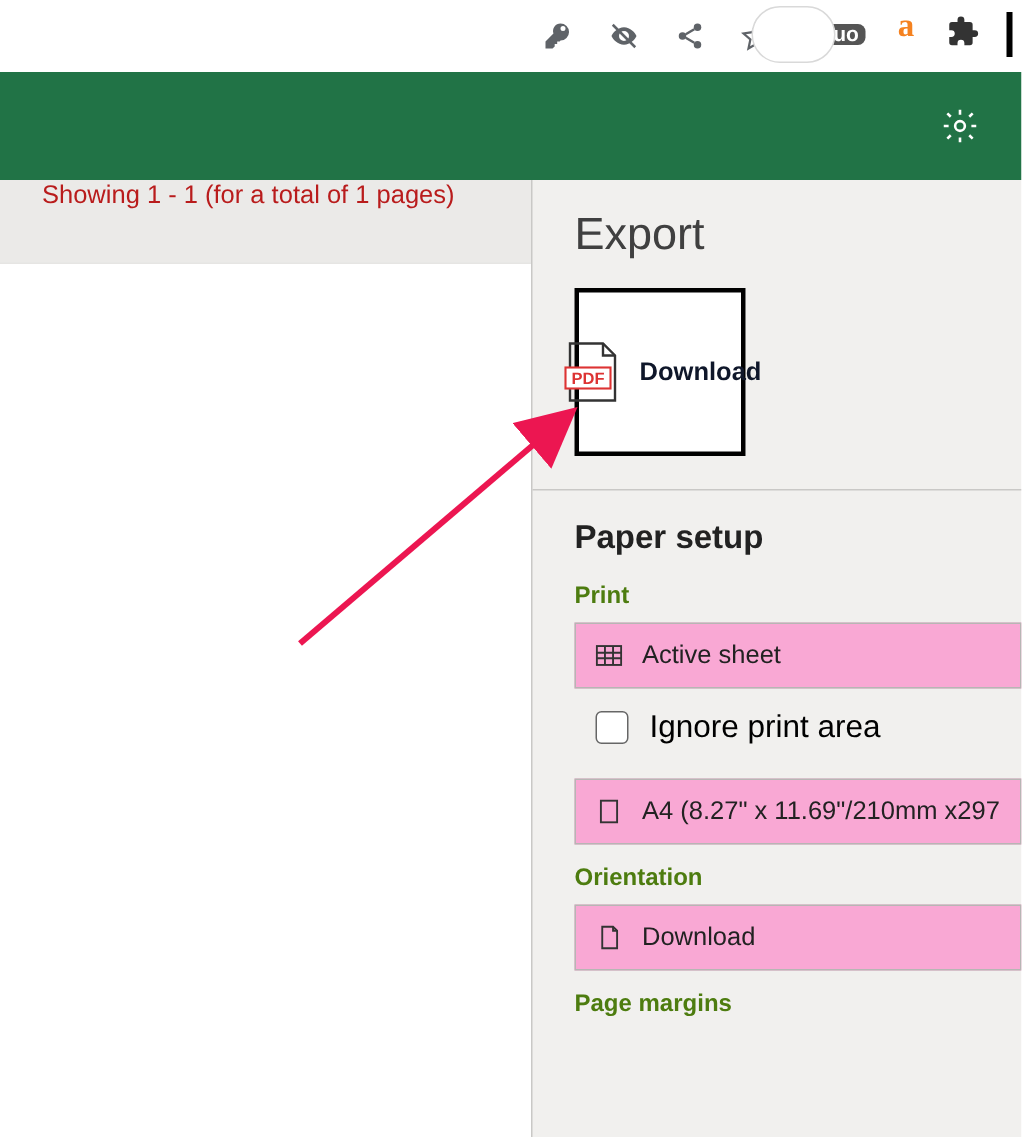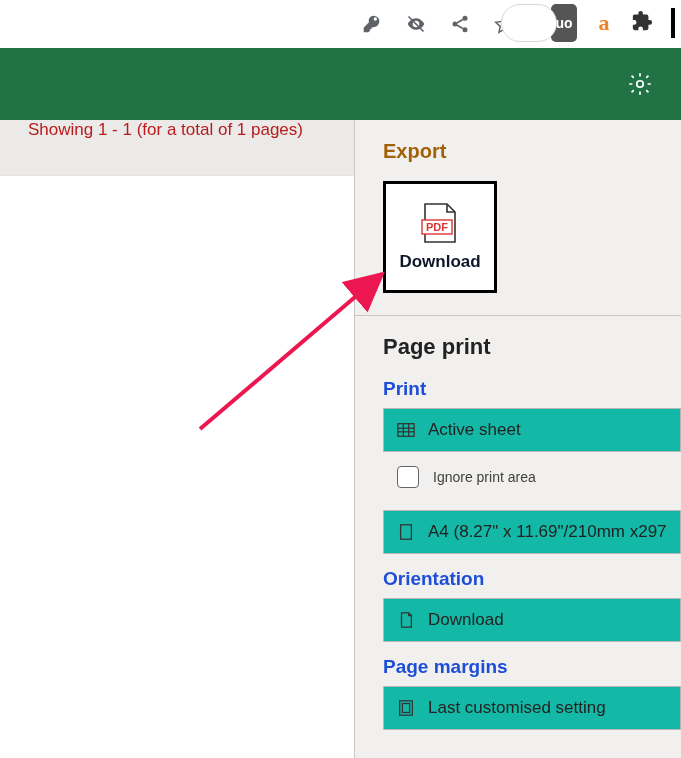--- a/index.html
+++ b/index.html
@@ -37,23 +37,23 @@
     position:absolute;
     left: -38px;
     top: 0;
     width: 56px;
     height: 38px;
     border: 1px solid #d9d9d9;
     border-radius: 19px;
     background:#fff;
   }
   .ext-badge {
-    width: 26px; height: 38px;
+    width: 26px; height: 14px;
     border-radius: 5px;
-    display:flex; align-items:center; justify-content:center;
+    display:flex; align-items:flex-end; justify-content:center;
     font-weight:700; font-size:14px;
     color:#fff;
   }
   .ext-ub { background:#555; }
   .ext-a  { background:#fff; color:#f58220; font-family: Georgia, serif; font-size:22px; font-weight:700; }
   .ext-puzzle svg { width:22px; height:22px; fill:#333; }
   .ext-pipe { width:4px; height:30px; background:#000; margin-left:4px; }
 
   
   .app-bar {
@@ -87,59 +87,59 @@
     color:#b91c1c;
     border-bottom:1px solid #e6e5e3;
   }
   .right {
     flex:1;
     background:#f1f0ee;
     border-left:1px solid #c9c8c6;
     padding: 20px 0 0 28px;
     position:relative;
   }
-  .right h1 { font-size:20px; font-weight:700; color:#a16207; margin-bottom:18px; }
+  .right h1 { font-size:30px; font-weight:400; color:#404040; margin-bottom:18px; }
   .download-tile {
     width:114px; height:112px;
     background:#fff;
     border:3px solid #000;
-    display:flex; flex-direction:column; align-items:center; justify-content:center;
+    display:flex; align-items:center; justify-content:center;
     gap:8px;
     cursor:pointer;
   }
   .pdf-icon { position:relative; width:46px; height:42px; }
   .pdf-icon svg { width:46px; height:42px; }
   .download-label { font-size:17px; font-weight:600; color:#0f172a; }
 
   .section-divider { border-top:1px solid #c9c8c6; margin:22px 0 18px -28px; }
   .right h2 { font-size:22px; font-weight:600; color:#222; margin-bottom:18px; }
-  .group-label { font-size:19px; font-weight:600; color:#1d4ed8; margin-bottom:8px; }
+  .group-label { font-size:16px; font-weight:600; color:#4d7c0f; margin-bottom:8px; }
 
   .dd {
     border:1px solid #b7b6b4;
-    background:#14b8a6;
+    background:#f9a8d4;
     height:44px;
     display:flex; align-items:center;
     padding-left:12px;
     gap:12px;
     font-size:17px;
     color:#222;
     margin-bottom:14px;
     cursor:pointer;
     width: calc(100% - 0px);
   }
   .dd .dd-icon { width:20px; height:20px; display:flex; align-items:center; justify-content:center; }
   .dd .dd-icon svg { width:18px; height:18px; stroke:#333; fill:none; stroke-width:1.4; }
 
   .check-row {
     display:flex; align-items:center; gap:14px;
     padding-left:14px;
     margin-bottom:22px;
-    font-size:14px;
-    color:#404040;
+    font-size:21px;
+    color:#000000;
   }
   .check-box {
     width:22px; height:22px;
     border:1.6px solid #666;
     border-radius:4px;
     background:#fff;
     cursor:pointer;
   }
 
   
@@ -228,21 +228,21 @@
           <path d="M30 2v8h8" fill="none" stroke="#333" stroke-width="1.6"></path>
           <rect x="5" y="18" width="30" height="14" fill="#fff" stroke="#d33" stroke-width="1.4"></rect>
           <text x="20" y="29" text-anchor="middle" font-size="11" font-family="Arial" fill="#d33" font-weight="600">PDF</text>
         </svg>
       </span>
       <span class="download-label">Download</span>
     </div>
 
     <div class="section-divider"></div>
 
-    <h2>Page print</h2>
+    <h2>Paper setup</h2>
 
     <div class="group-label">Print</div>
     <div class="dd">
       <span class="dd-icon">
         <svg viewBox="0 0 20 20">
             <rect x="1" y="3" width="18" height="14"></rect>
             <line x1="1" y1="8" x2="19" y2="8"></line>
             <line x1="1" y1="12" x2="19" y2="12"></line>
             <line x1="7" y1="3" x2="7" y2="17"></line>
             <line x1="13" y1="3" x2="13" y2="17"></line>
@@ -269,29 +269,20 @@
       <span class="dd-icon">
         <svg viewBox="0 0 20 20">
             <path d="M5 2h8l3 3v13H5z"></path>
             <path d="M13 2v3h3"></path>
           </svg>
       </span>
       <span>Download</span>
     </div>
 
     <div class="group-label" style="margin-top:7px">Page margins</div>
-    <div class="dd">
-      <span class="dd-icon">
-        <svg viewBox="0 0 20 20">
-            <rect x="3" y="2" width="14" height="16"></rect>
-            <rect x="6" y="5" width="8" height="10"></rect>
-          </svg>
-      </span>
-      <span>Last customised setting</span>
-    </div>
 
   </div>
 </div>
 
 <svg class="arrow-svg" viewBox="0 0 210 175">
   <defs>
     <marker id="ah" markerWidth="12" markerHeight="12" refX="9" refY="5" orient="auto">
       <path d="M0 0 L10 5 L0 10 z" fill="#ec1651"></path>
     </marker>
   </defs>

